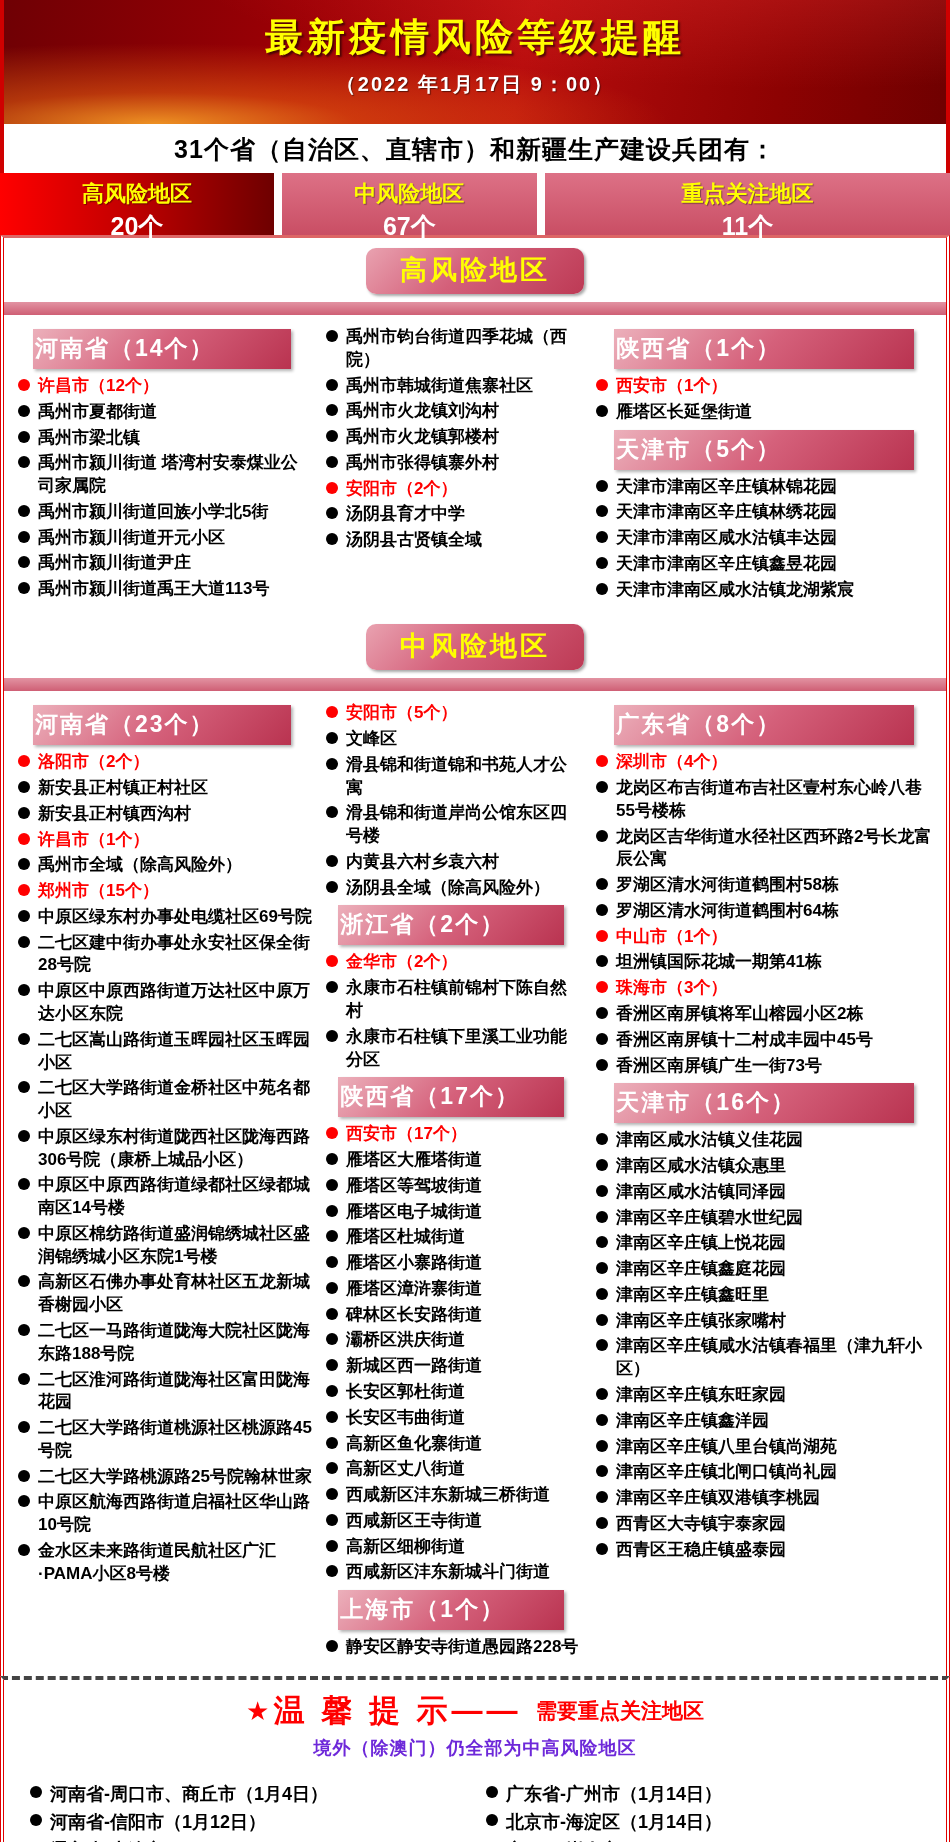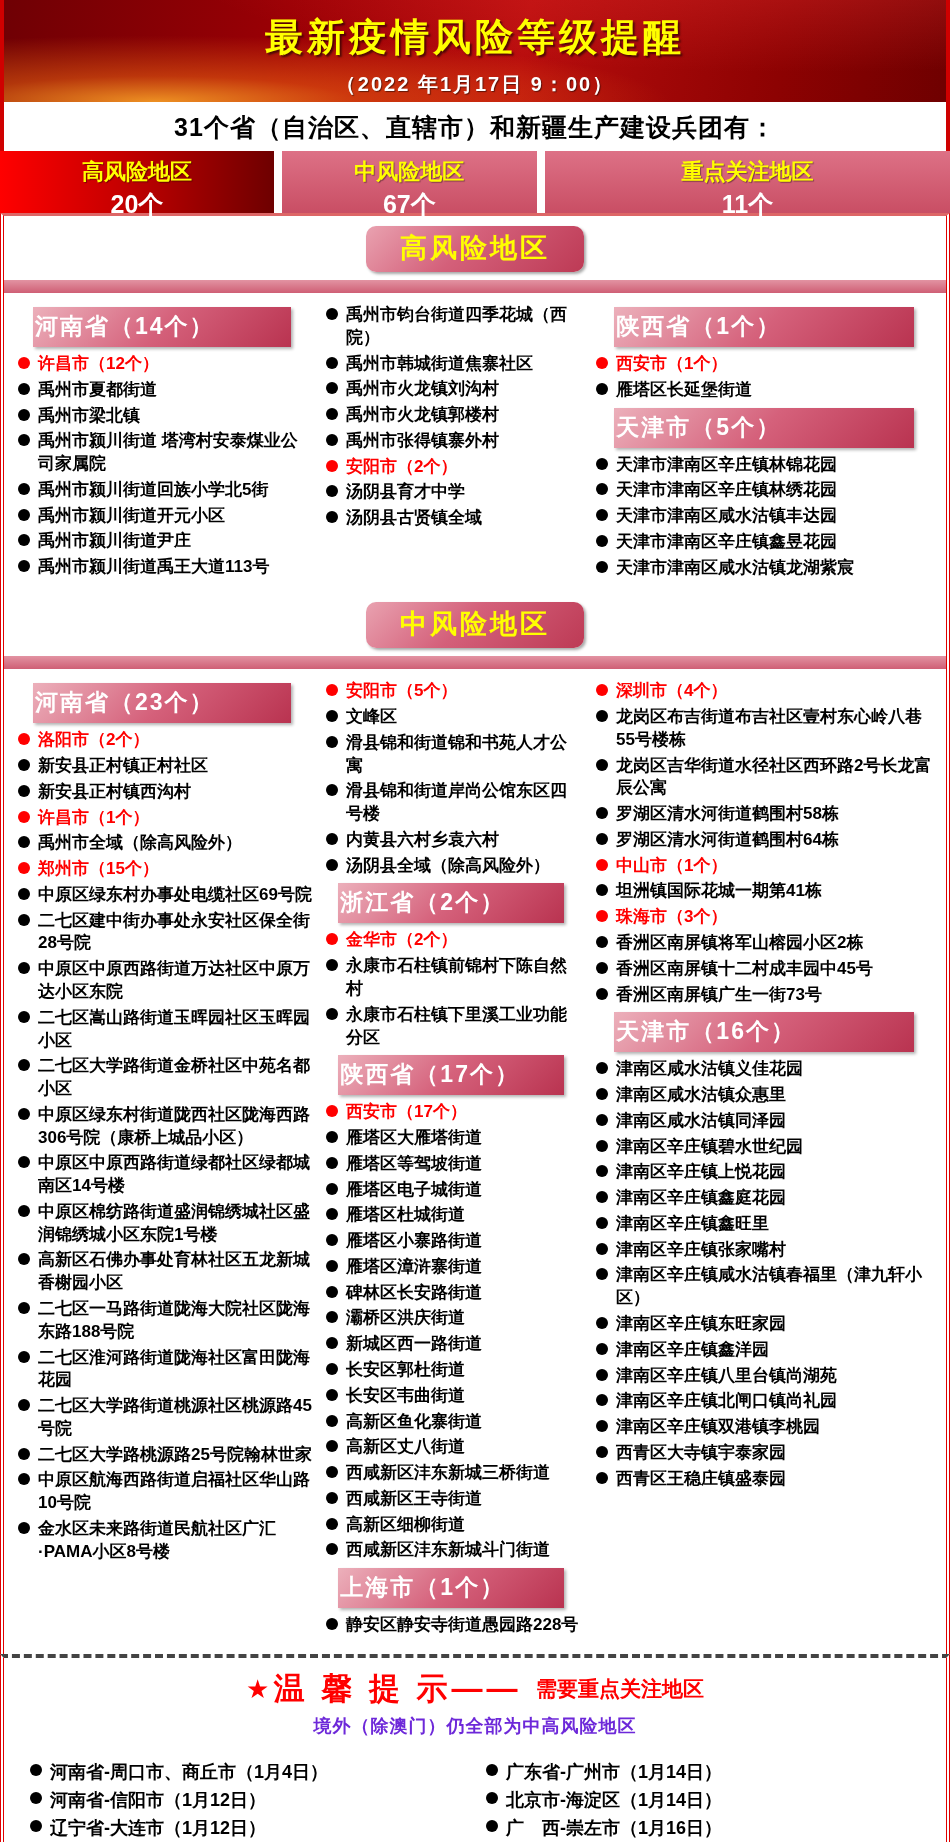--- a/index.html
+++ b/index.html
@@ -3,21 +3,21 @@
 <meta charset="utf-8">
 <style>
   * { margin:0; padding:0; box-sizing:border-box; }
   html,body { background:#fff; }
   body { font-family:"Liberation Sans","DejaVu Sans",sans-serif; width:950px; }
 
   .page { width:950px; min-height:1842px; background:#fff; position:relative; }
 
   
   .hero {
-    height:102px; position:relative; overflow:hidden;
+    height:124px; position:relative; overflow:hidden;
     background:
       radial-gradient(ellipse at 16% 100%, rgba(255,170,40,.85) 0%, rgba(255,120,20,.45) 18%, rgba(160,0,0,0) 46%),
       radial-gradient(ellipse at 85% -30%, rgba(255,60,60,.35) 0%, rgba(120,0,0,0) 55%),
       linear-gradient(100deg, #6f0004 0%, #9b0005 30%, #b80d0d 55%, #8d0202 82%, #6f0000 100%);
     border-left:4px solid #cf0000; border-right:4px solid #cf0000;
     text-align:center;
   }
   .hero-title {
     color:#ffff00; font-size:38px; font-weight:bold; letter-spacing:4px;
     padding-top:12px; text-shadow:2px 2px 2px rgba(0,0,0,.55);
@@ -204,20 +204,21 @@
           <div class="li loc"><span class="bullet"></span><span class="txt">高新区鱼化寨街道</span></div>
           <div class="li loc"><span class="bullet"></span><span class="txt">高新区丈八街道</span></div>
           <div class="li loc"><span class="bullet"></span><span class="txt">西咸新区沣东新城三桥街道</span></div>
           <div class="li loc"><span class="bullet"></span><span class="txt">西咸新区王寺街道</span></div>
           <div class="li loc"><span class="bullet"></span><span class="txt">高新区细柳街道</span></div>
           <div class="li loc"><span class="bullet"></span><span class="txt">西咸新区沣东新城斗门街道</span></div>
           <div class="badge">上海市（1个）</div>
           <div class="li loc"><span class="bullet"></span><span class="txt">静安区静安寺街道愚园路228号</span></div>
         </div>
         <div class="col">
+          <div class="badge">广东省（8个）</div>
           <div class="li city"><span class="bullet"></span><span class="txt">深圳市（4个）</span></div>
           <div class="li loc"><span class="bullet"></span><span class="txt">龙岗区布吉街道布吉社区壹村东心岭八巷55号楼栋</span></div>
           <div class="li loc"><span class="bullet"></span><span class="txt">龙岗区吉华街道水径社区西环路2号长龙富辰公寓</span></div>
           <div class="li loc"><span class="bullet"></span><span class="txt">罗湖区清水河街道鹤围村58栋</span></div>
           <div class="li loc"><span class="bullet"></span><span class="txt">罗湖区清水河街道鹤围村64栋</span></div>
           <div class="li city"><span class="bullet"></span><span class="txt">中山市（1个）</span></div>
           <div class="li loc"><span class="bullet"></span><span class="txt">坦洲镇国际花城一期第41栋</span></div>
           <div class="li city"><span class="bullet"></span><span class="txt">珠海市（3个）</span></div>
           <div class="li loc"><span class="bullet"></span><span class="txt">香洲区南屏镇将军山榕园小区2栋</span></div>
           <div class="li loc"><span class="bullet"></span><span class="txt">香洲区南屏镇十二村成丰园中45号</span></div>

